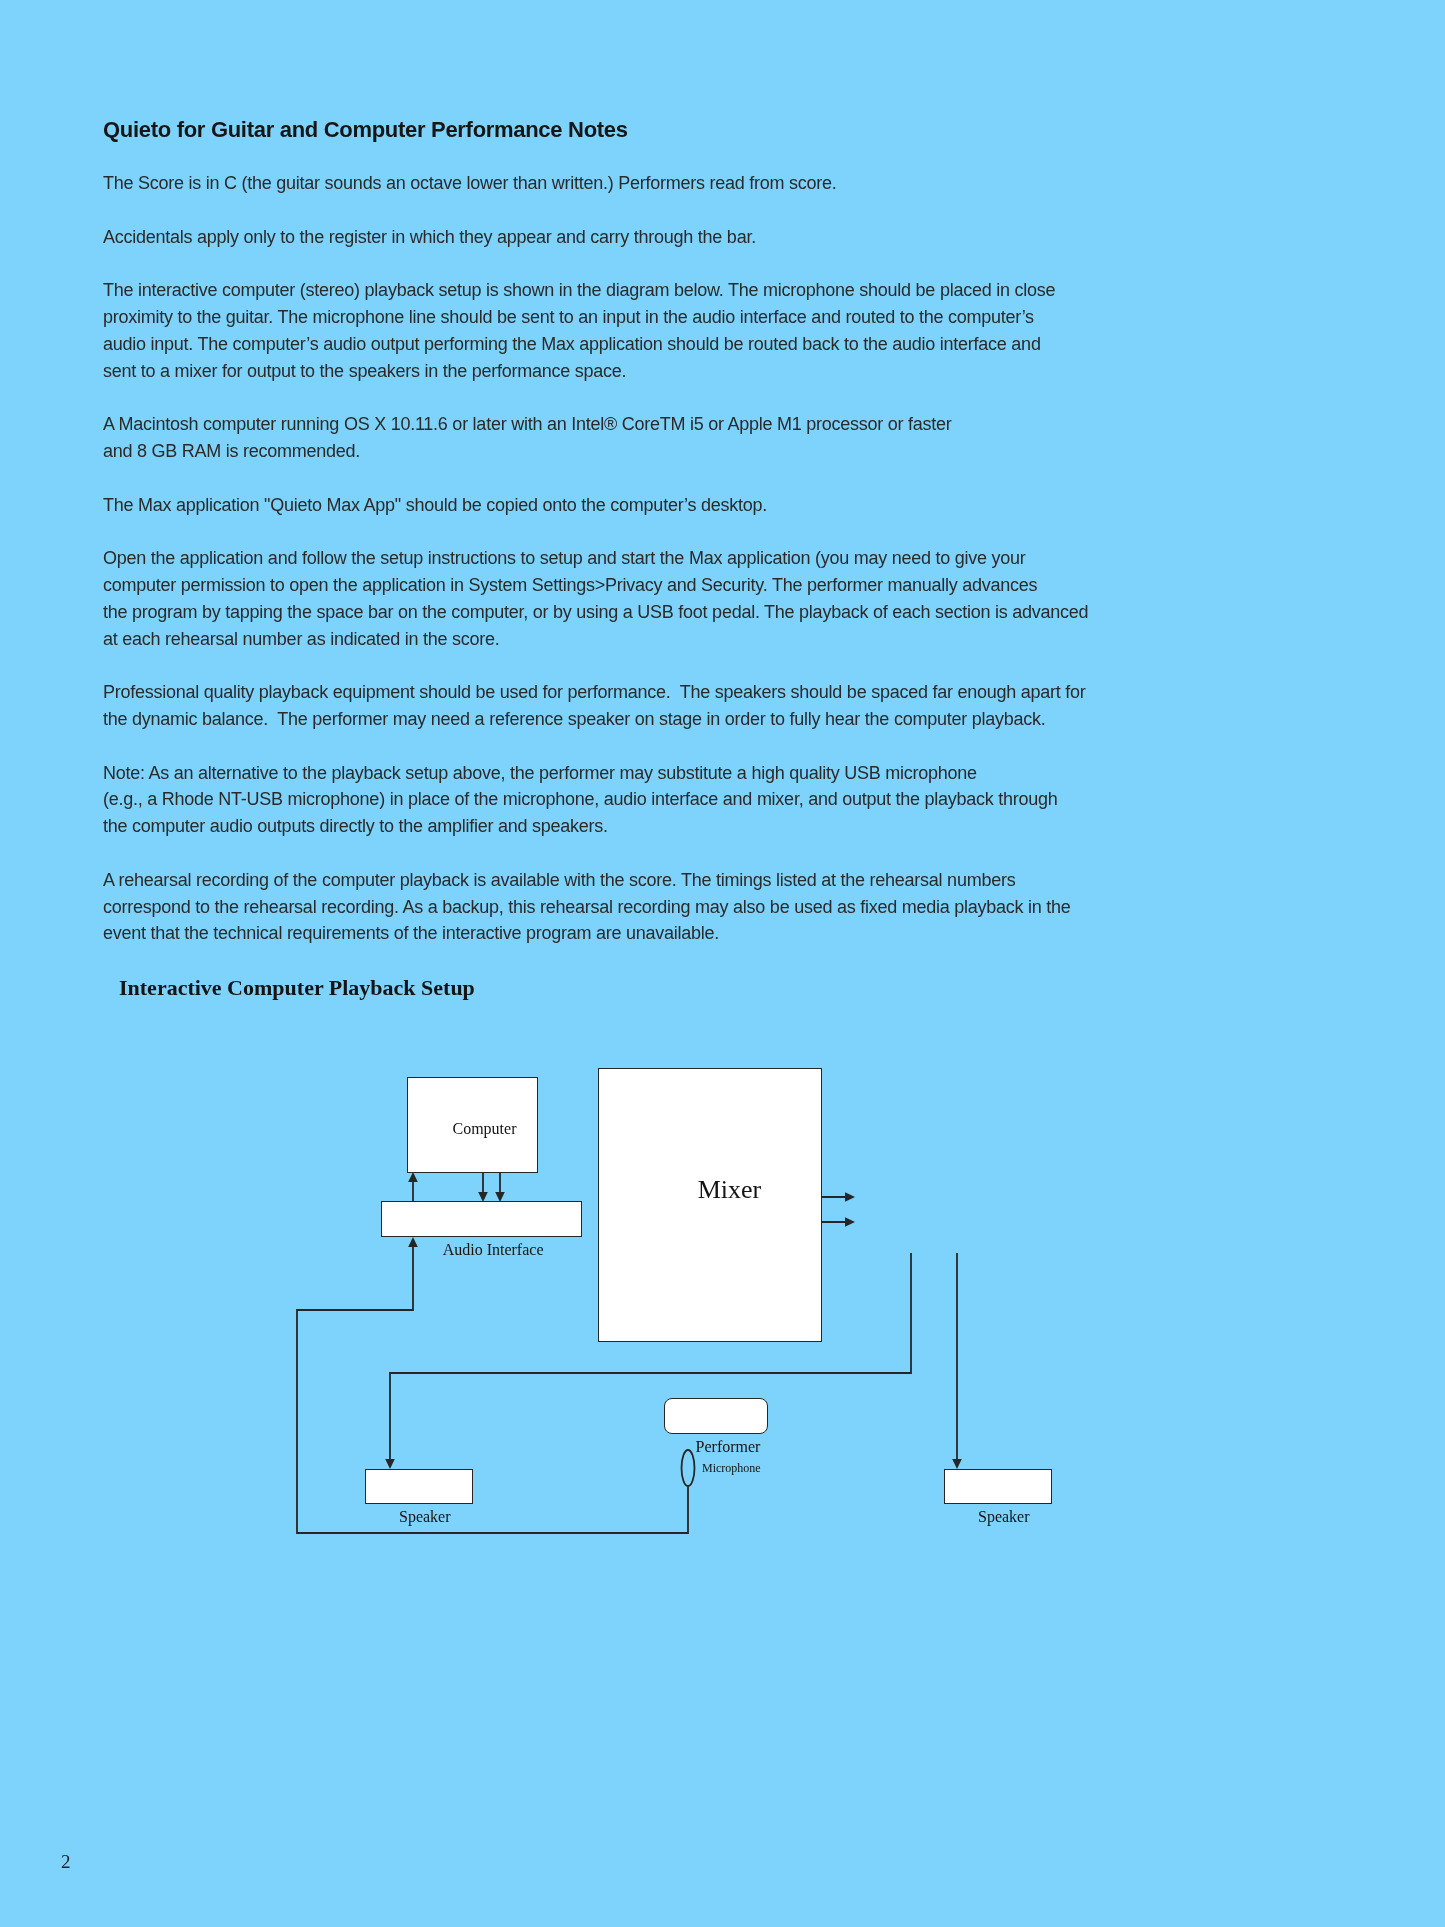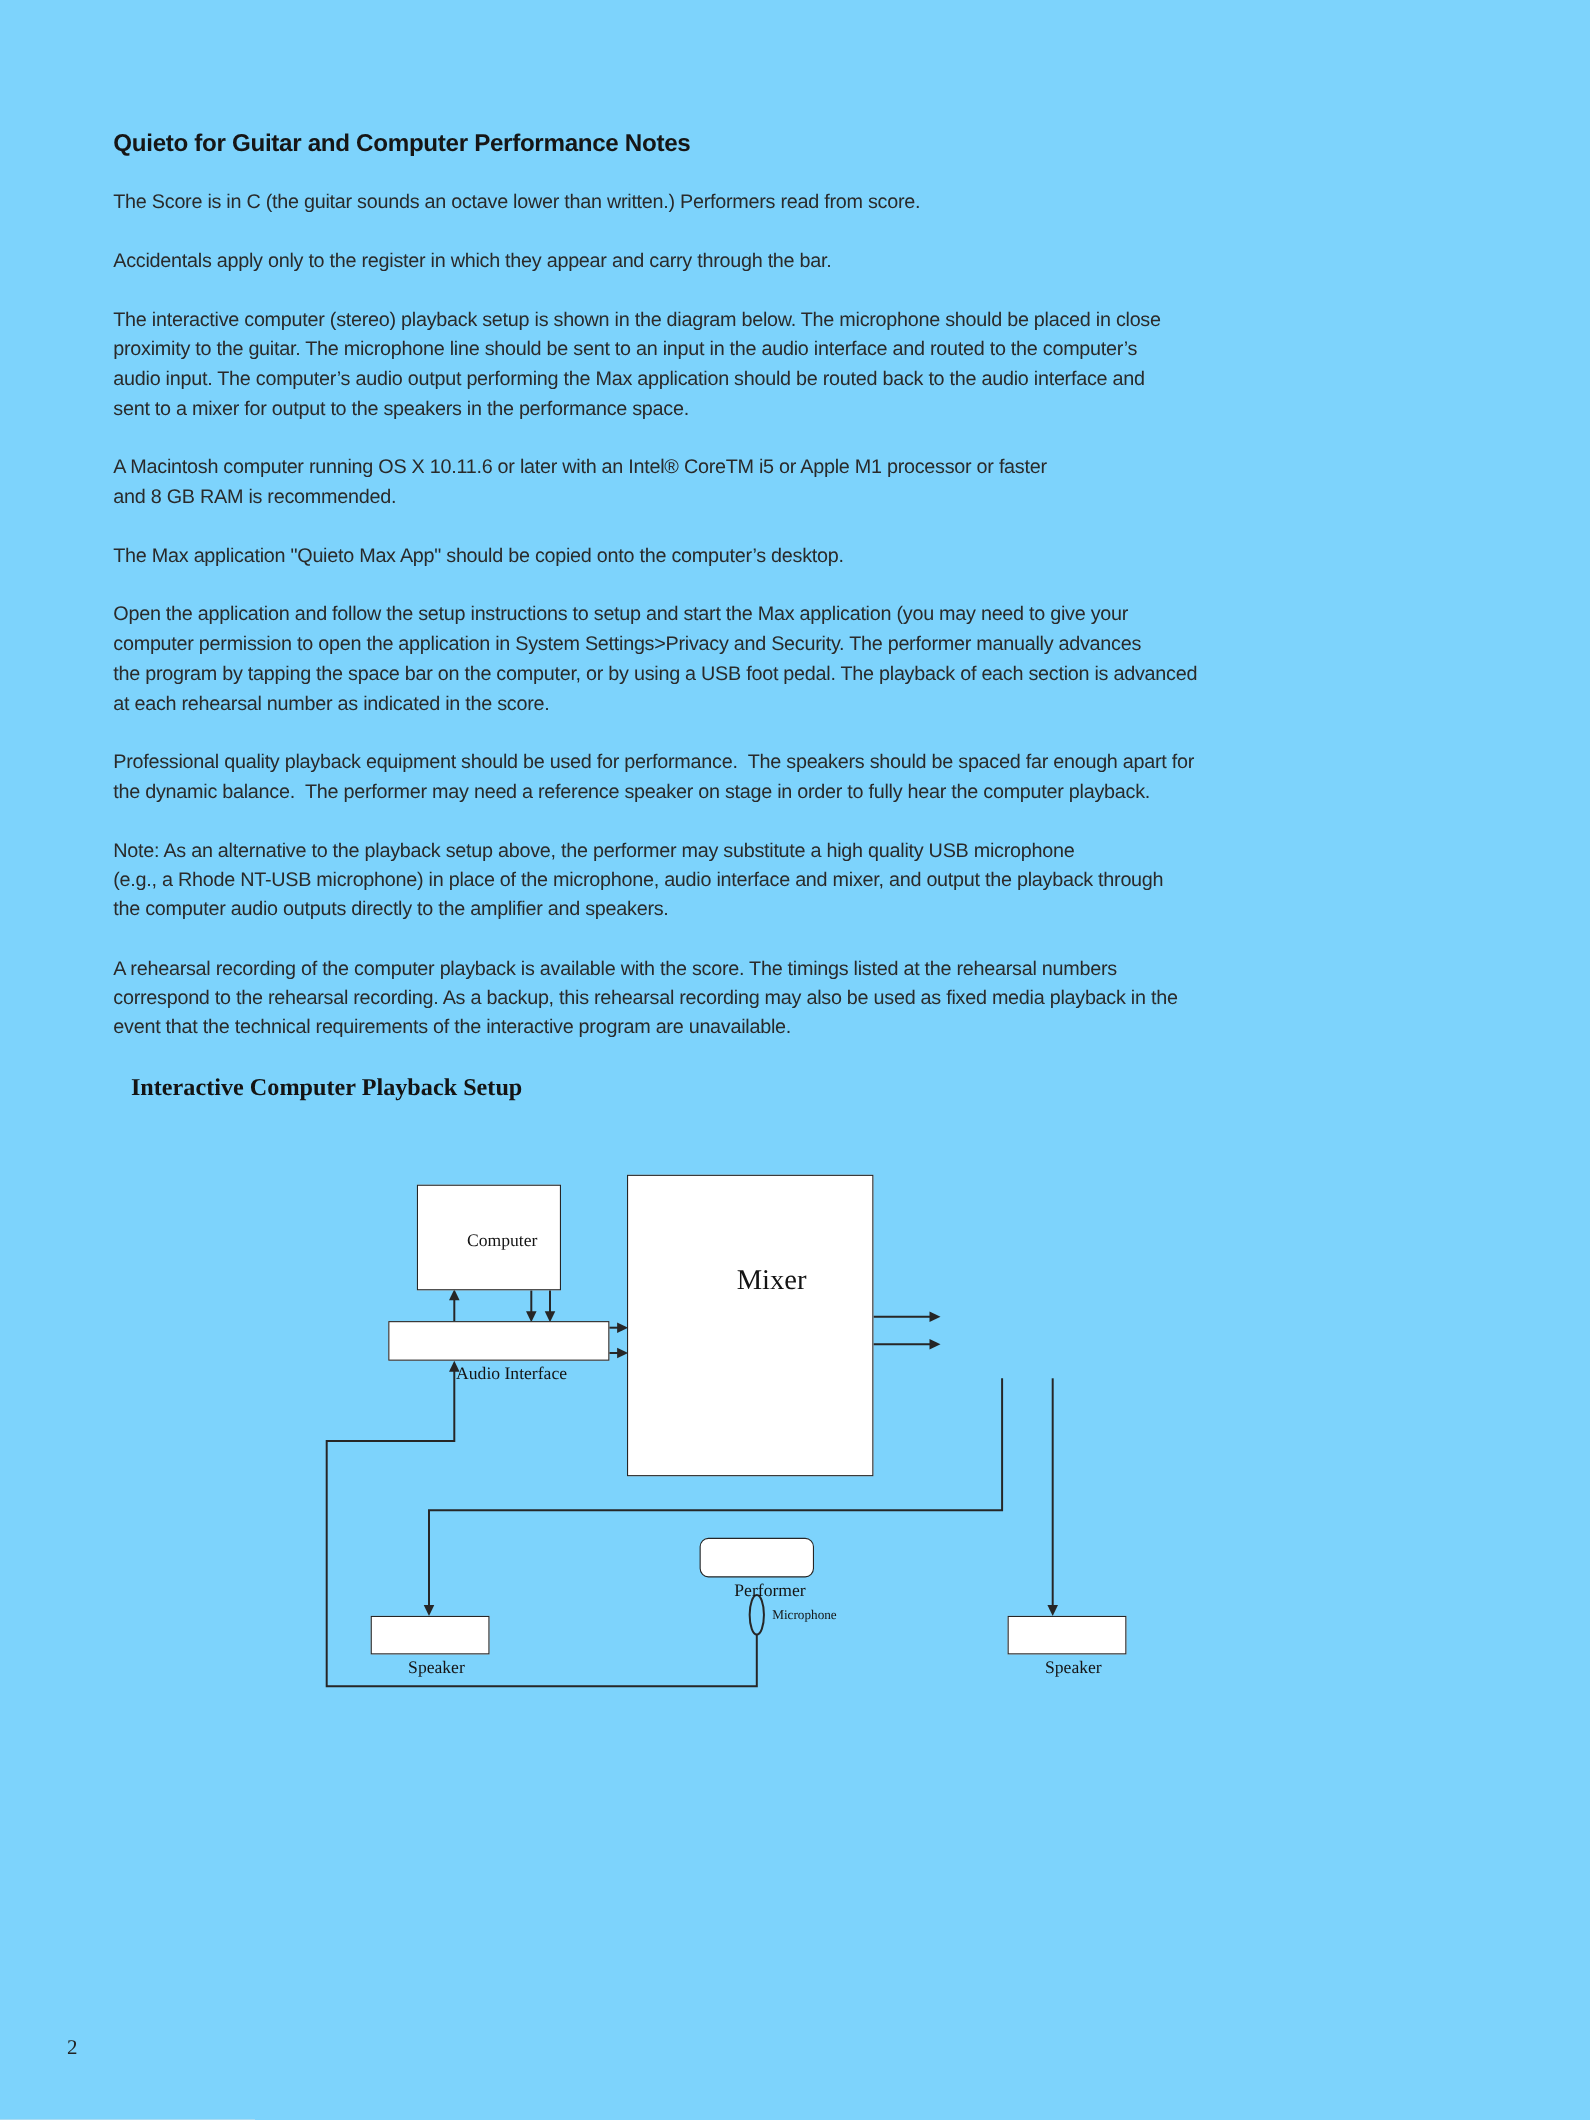--- a/index.html
+++ b/index.html
@@ -52,24 +52,25 @@
   .dbox{
     position:absolute;
     box-sizing:border-box;
     border:1.6px solid #262626;
     background:#ffffff;
     font-family:"Liberation Serif",serif;
     font-size:16px;
     color:#141414;
     text-align:center;
     white-space:pre;
+    margin-left:28px;
   }
   .box-computer{left:379px;top:27px;width:131px;height:96px;padding-top:24px;}
   .box-audio{left:353px;top:151px;width:201px;height:36px;line-height:32px;text-align:center;}
-  .box-mixer{left:570px;top:18px;width:224px;height:274px;padding-top:50px;font-size:26px;}
+  .box-mixer{left:570px;top:18px;width:224px;height:274px;padding-top:76px;font-size:26px;}
   .box-amplifier{left:854px;top:108px;width:131px;height:95px;padding-top:27px;}
   .box-performer{left:636px;top:348px;width:104px;height:36px;line-height:32px;border-radius:8px;}
   .box-speaker-l{left:337px;top:419px;width:108px;height:35px;line-height:31px;text-align:left;padding-left:9px;}
   .box-speaker-r{left:916px;top:419px;width:108px;height:35px;line-height:31px;text-align:left;padding-left:9px;}
   .mic-label{
     position:absolute;left:702px;top:408px;
     font-family:"Liberation Serif",serif;
     font-size:12px;color:#141414;line-height:20px;white-space:pre;
   }
   .pagenum{

